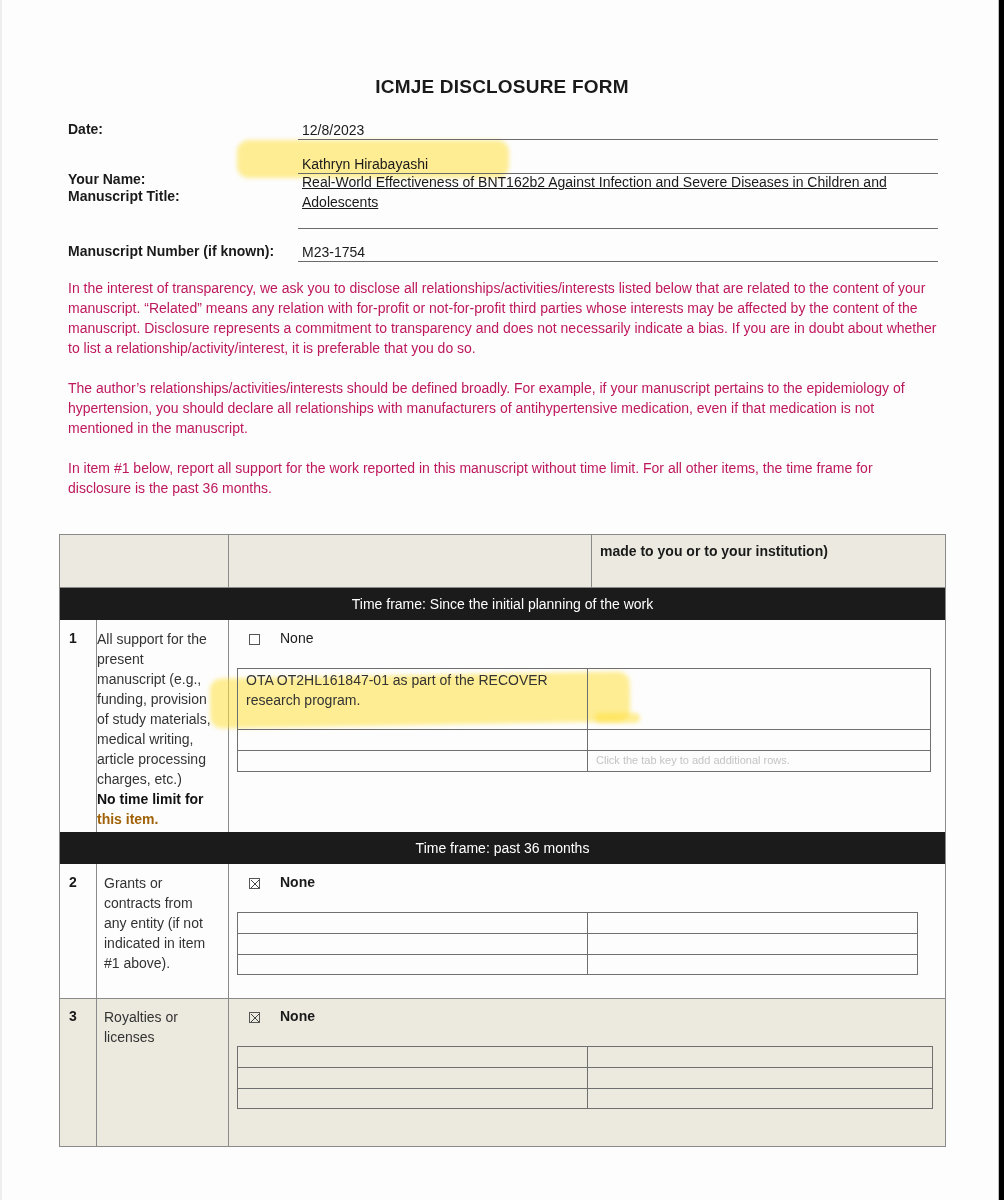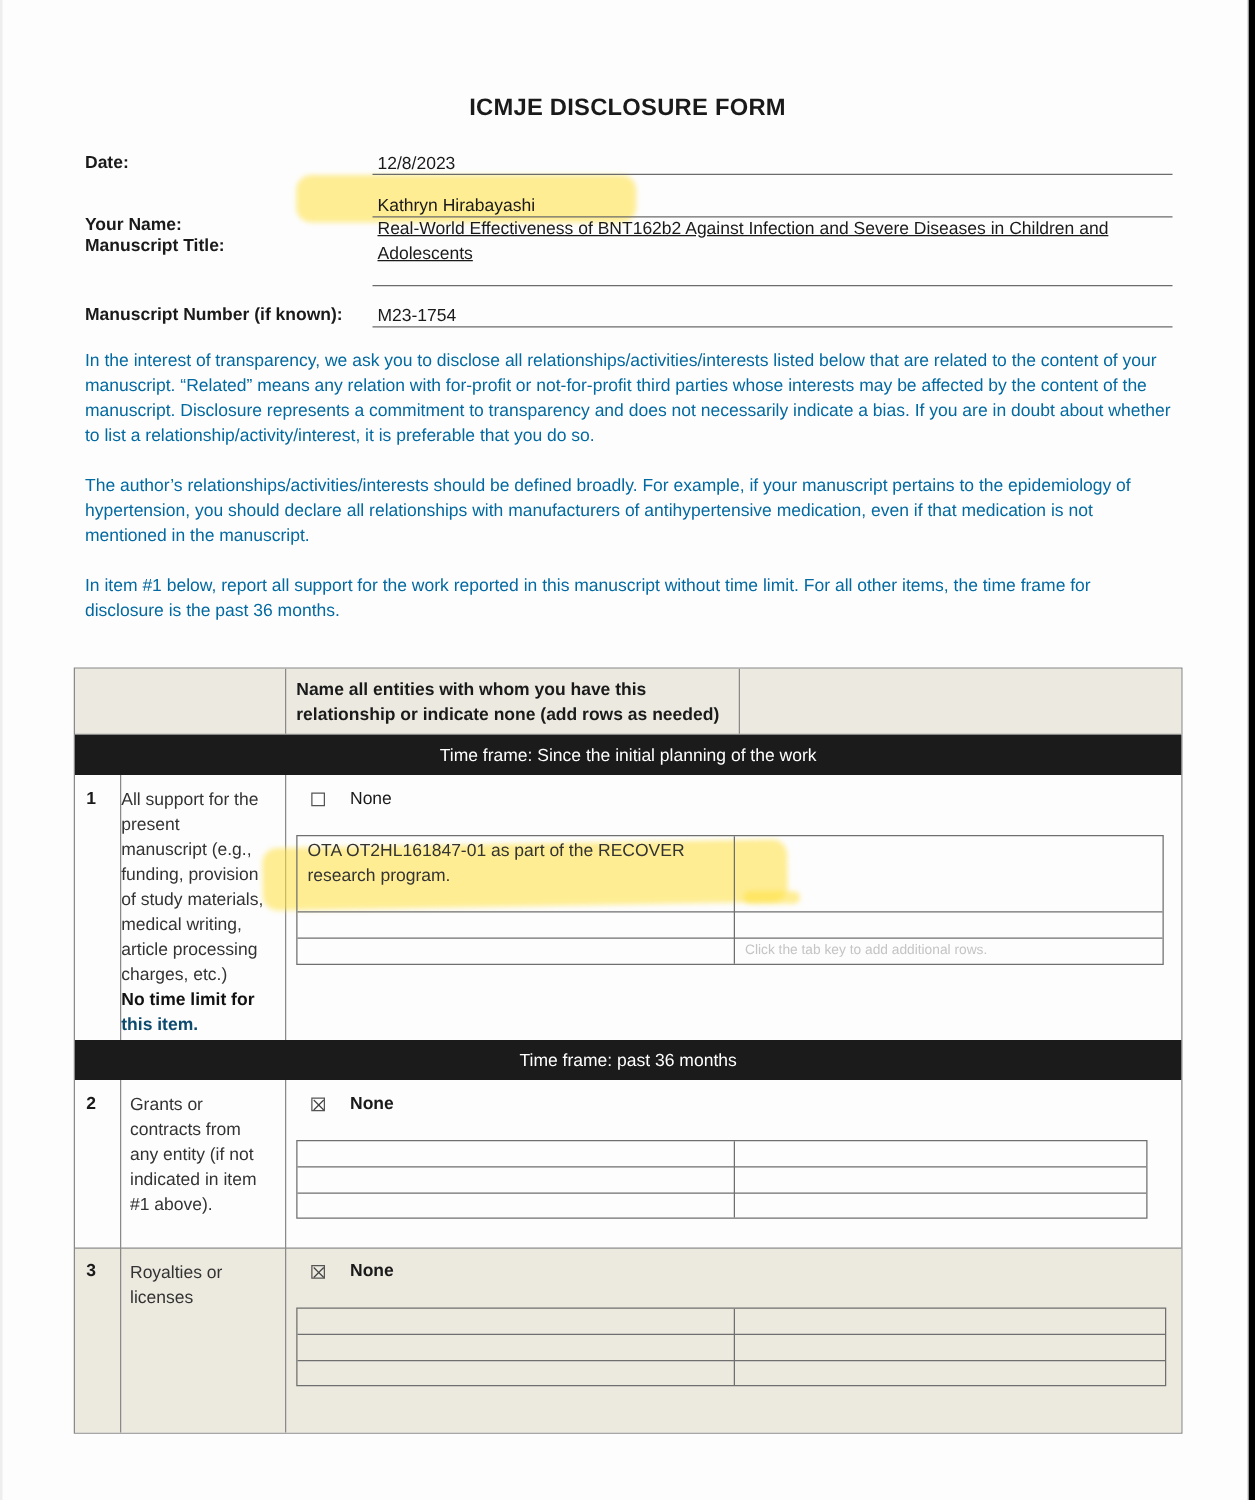--- a/index.html
+++ b/index.html
@@ -14,21 +14,21 @@
   .right-strip-edge { position: absolute; right: 5px; top: 0; width: 1px; height: 1200px; background: #bdbdbd; }
 
   .title { position: absolute; left: 0; width: 1004px; top: 76px; text-align: center;
     font-weight: bold; font-size: 19px; letter-spacing: 0.2px; }
 
   .field-label { position: absolute; left: 68px; font-weight: bold; font-size: 14px; }
   .field-value { position: absolute; left: 302px; font-size: 14px; line-height: 20px; }
   .field-line { position: absolute; left: 298px; width: 640px; height: 1px; background: #6b6b6b; }
   .highlight { position: absolute; background: rgba(255, 224, 60, 0.55); border-radius: 12px; filter: blur(2px); }
 
-  .para { position: absolute; left: 68px; width: 870px; font-size: 14px; line-height: 20px; color: #0369a1; }
+  .para { position: absolute; left: 68px; width: 870px; font-size: 14px; line-height: 20px; color: #be185d; }
 
   .form-table { position: absolute; left: 59px; top: 534px; width: 887px; height: 613px;
     border: 1px solid #8a8a8a; box-sizing: border-box; }
   .hdr-row { position: absolute; left: 0; top: 0; width: 885px; height: 52px; background: #eceae0;
     border-bottom: 1px solid #8a8a8a; }
   .vline { position: absolute; width: 1px; background: #8a8a8a; }
   .hdr-text { position: absolute; font-weight: bold; font-size: 14px; line-height: 20px; }
   .band { position: absolute; left: 0; width: 885px; height: 32px; background: #1b1b1b; color: #fff;
     text-align: center; font-size: 14px; line-height: 32px; }
   .num { position: absolute; left: 9px; font-weight: bold; font-size: 14px; }
@@ -75,25 +75,22 @@
 <div class="field-line" style="top:261px;"></div>
 
 <div class="para" style="top:278px;">In the interest of transparency, we ask you to disclose all relationships/activities/interests listed below that are related to the content of your manuscript.  “Related” means any relation with for-profit or not-for-profit third parties whose interests may be affected by the content of the manuscript.  Disclosure represents a commitment to transparency and does not necessarily indicate a bias.  If you are in doubt about whether to list a relationship/activity/interest, it is preferable that you do so.</div>
 <div class="para" style="top:378px;">The author’s relationships/activities/interests should be defined broadly.  For example, if your manuscript pertains to the epidemiology of hypertension, you should declare all relationships with manufacturers of antihypertensive medication, even if that medication is not mentioned in the manuscript.</div>
 <div class="para" style="top:458px;">In item #1 below, report all support for the work reported in this manuscript without time limit.  For all other items, the time frame for disclosure is the past 36 months.</div>
 
 <div class="form-table">
   <div class="sec3"></div>
 
   <div class="hdr-row">
-    <div class="hdr-text" style="left:177px; top:6px;">
-      <div>Name all entities with whom you have this</div>
-      <div>relationship or indicate none (add rows as needed)</div>
-    </div>
     <div class="hdr-text" style="left:540px; top:6px;">
+      <div>made to you or to your institution)</div>
     </div>
     <div class="vline" style="left:168px; top:0; height:52px;"></div>
     <div class="vline" style="left:531px; top:0; height:52px;"></div>
   </div>
 
   <div class="band" style="top:53px;">Time frame: Since the initial planning of the work</div>
 
   <div class="vline" style="left:36px; top:85px; height:212px;"></div>
   <div class="vline" style="left:168px; top:85px; height:212px;"></div>
 
@@ -101,21 +98,21 @@
   <div class="desc" style="left:37px; top:94px; width:128px;">
     <div>All support for the</div>
     <div>present</div>
     <div>manuscript (e.g.,</div>
     <div>funding, provision</div>
     <div>of study materials,</div>
     <div>medical writing,</div>
     <div>article processing</div>
     <div>charges, etc.)</div>
     <div style="font-weight:bold; color:#111;">No time limit for</div>
-    <div style="font-weight:bold; color:#0c4a6e;">this item.</div>
+    <div style="font-weight:bold; color:#a16207;">this item.</div>
   </div>
 
   <div class="cb" style="left:189px; top:99px;"></div>
   <div class="none-label plain" style="left:220px; top:95px;">None</div>
 
   <div class="highlight" style="left:150px; top:140px; width:420px; height:50px; transform: rotate(-1deg);"></div>
   <div class="highlight" style="left:535px; top:178px; width:45px; height:10px;"></div>
 
   <div class="inner" style="left:177px; top:133px; width:694px; height:104px;">
     <div class="c" style="left:349px;"></div>

